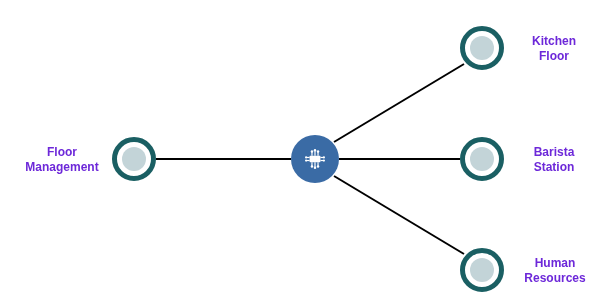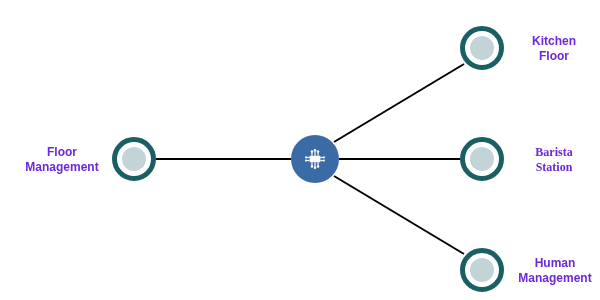--- a/index.html
+++ b/index.html
@@ -72,27 +72,27 @@
       <div class="label left" style="left: 16px; top: 145px; width: 92px;">Floor
 Management</div>
       <div class="node" style="left: 460px; top: 26px; width: 44px; height: 44px; border: 5px solid rgb(26, 95, 99); background: rgb(255, 255, 255);">
         <div class="core" style="width: 24px; height: 24px; background: rgb(195, 212, 216);"></div>
       </div>
       <div class="label right" style="left: 516px; top: 34px; width: 76px;">Kitchen
 Floor</div>
       <div class="node" style="left: 460px; top: 137px; width: 44px; height: 44px; border: 5px solid rgb(26, 95, 99); background: rgb(255, 255, 255);">
         <div class="core" style="width: 24px; height: 24px; background: rgb(195, 212, 216);"></div>
       </div>
-      <div class="label right" style="left: 516px; top: 145px; width: 76px; font-family: Liberation Serif, serif;">Barista
+      <div class="label right" style="left: 516px; top: 145px; width: 76px;">Barista
 Station</div>
       <div class="node" style="left: 460px; top: 248px; width: 44px; height: 44px; border: 5px solid rgb(26, 95, 99); background: rgb(255, 255, 255);">
         <div class="core" style="width: 24px; height: 24px; background: rgb(195, 212, 216);"></div>
       </div>
       <div class="label right" style="left: 512px; top: 256px; width: 86px;">Human
-Management</div>
+Resources</div>
     </div>
 
   <div class="hub" id="hub" style="left: 291px; top: 135px; width: 48px; height: 48px; background: rgb(58, 107, 165);">
     <svg width="26" height="26" viewBox="0 0 24 24">
       <rect x="7" y="9" width="10" height="6" rx="0.6" fill="#ffffff"></rect>
       <g stroke="#ffffff" stroke-width="1.1" fill="none">
         <line x1="9.2" y1="9" x2="9.2" y2="5.6"></line>
         <line x1="12" y1="9" x2="12" y2="4.6"></line>
         <line x1="14.8" y1="9" x2="14.8" y2="5.6"></line>
         <line x1="9.2" y1="15" x2="9.2" y2="18.4"></line>

